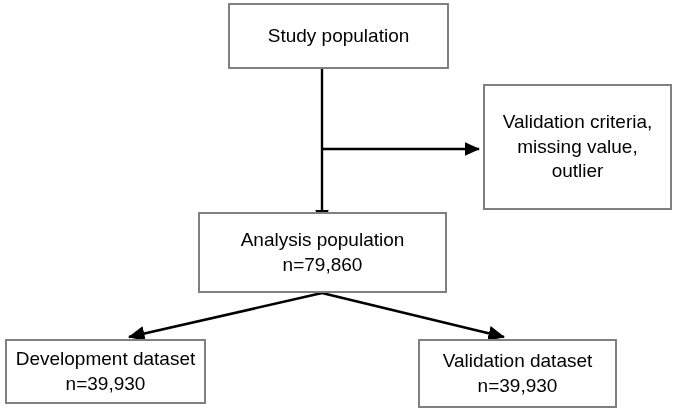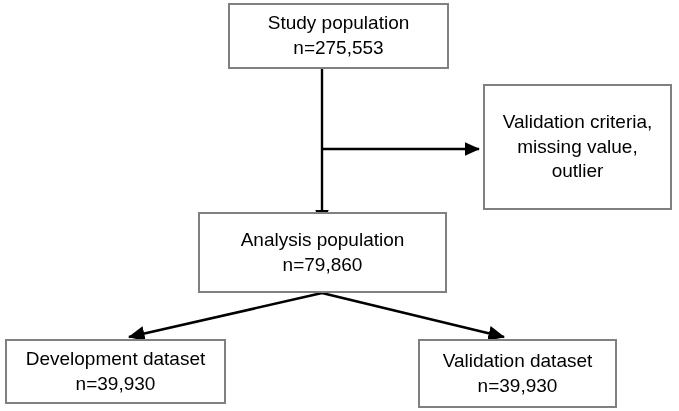--- a/index.html
+++ b/index.html
@@ -48,21 +48,21 @@
   }
   #node-analysis-population {
     left: 198px;
     top: 212px;
     width: 249px;
     height: 81px;
   }
   #node-development-dataset {
     left: 5px;
     top: 339px;
-    width: 221px;
+    width: 201px;
     height: 65px;
   }
   #node-validation-dataset {
     left: 418px;
     top: 339px;
     width: 199px;
     height: 69px;
   }
   #connectors {
     position: absolute;
@@ -89,21 +89,20 @@
 
     <path d="M 322 149 L 479 149" stroke="#000000" stroke-width="2.4" fill="none" marker-end="url(#arrowhead)"></path>
 
     <path d="M 322 293 L 129 337" stroke="#000000" stroke-width="2.6" fill="none" marker-end="url(#arrowhead)"></path>
 
     <path d="M 322 293 L 504 337" stroke="#000000" stroke-width="2.6" fill="none" marker-end="url(#arrowhead)"></path>
   </svg>
 
   <div class="node" id="node-study-population">
     <span class="line">Study population</span>
-    <span class="line">n=275,553</span>
   </div>
 
   <div class="node" id="node-exclusion-criteria">
     <span class="line">Validation criteria,</span>
     <span class="line">missing value,</span>
     <span class="line">outlier</span>
   </div>
 
   <div class="node" id="node-analysis-population">
     <span class="line">Analysis population</span>

